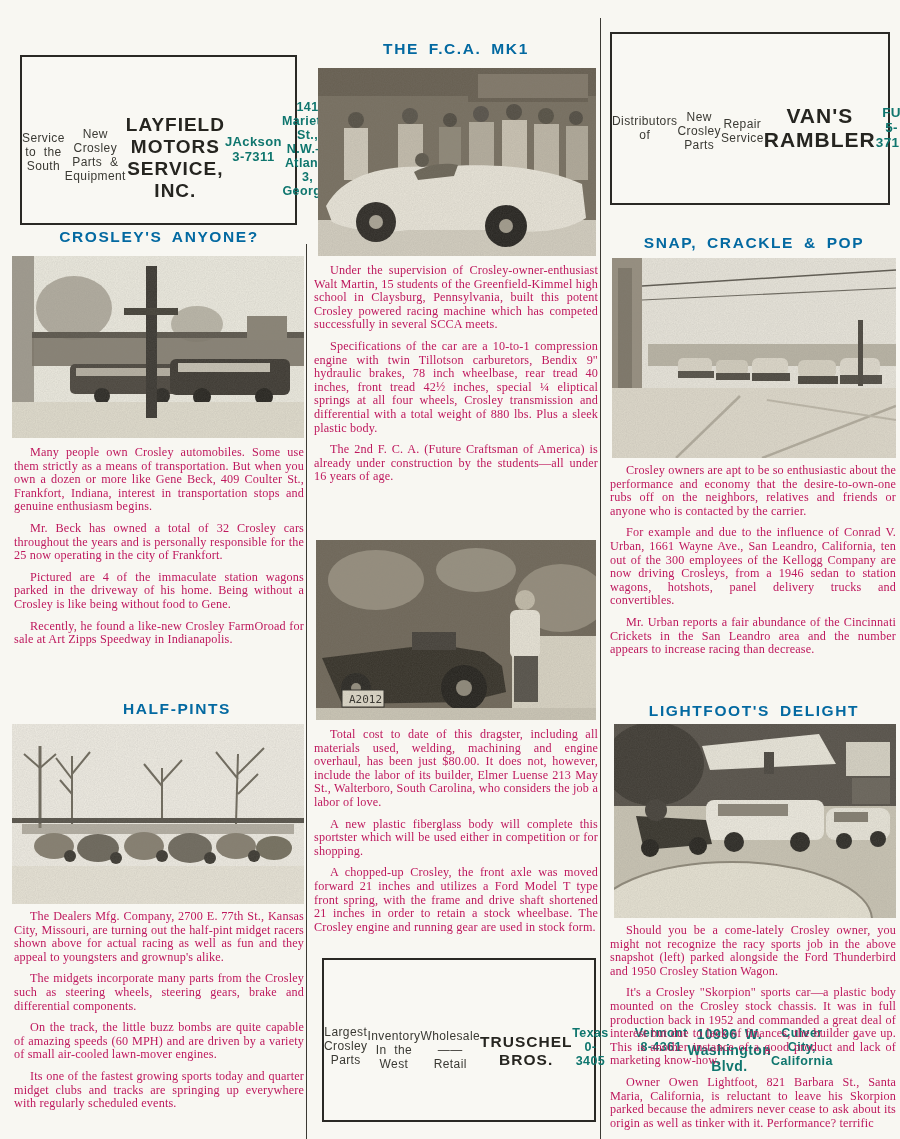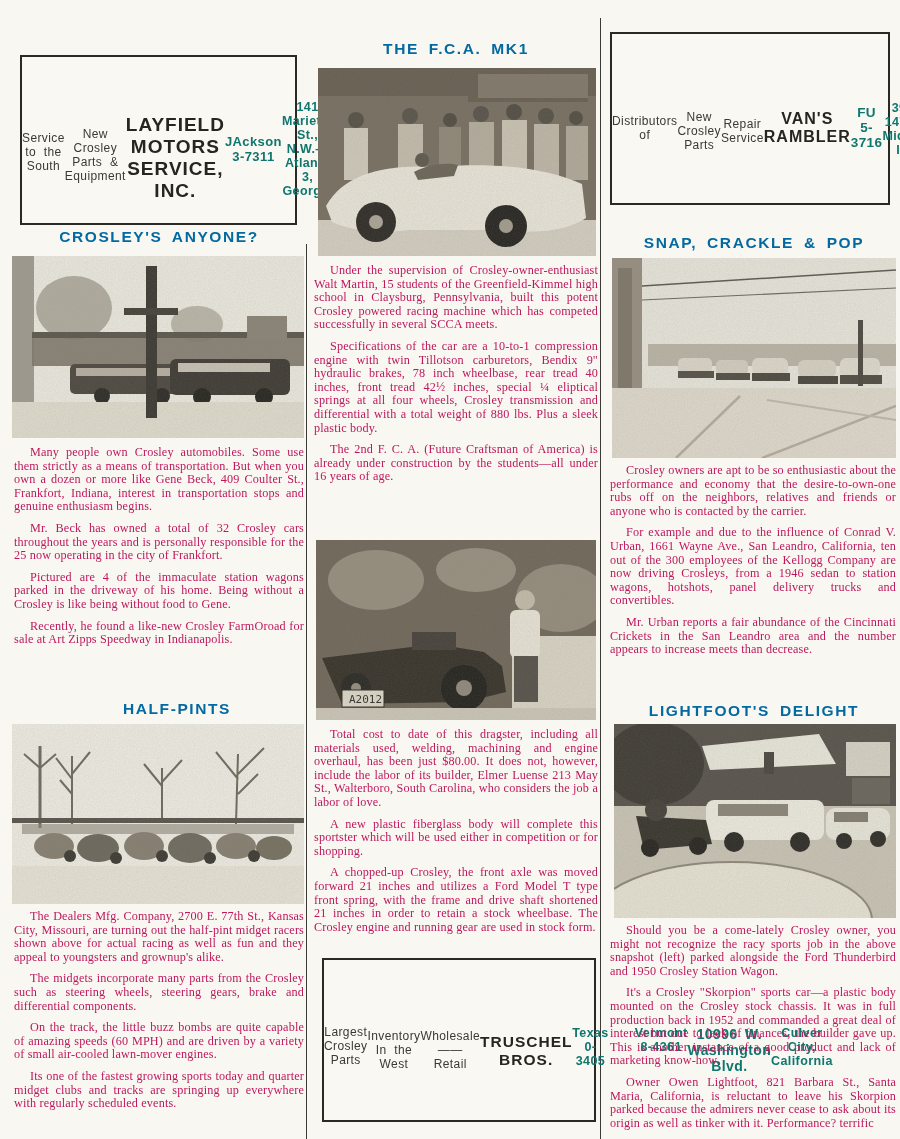--- a/index.html
+++ b/index.html
@@ -220,21 +220,21 @@
       <span class="ad-bold" style="font-size:12.5px">Vermont 8-4361</span>
     </div>
     <div class="ad-bold" style="margin-top:12px;font-size:14px">10996 W. Washington Blvd.</div>
     <div class="ad-bold" style="margin-top:6px;font-size:12.5px">Culver City, California</div>
   </div>
 
   <div class="abs adbox" style="left:610px;top:32px;width:280px;height:173px;padding-top:14px">
     <div class="ad-small" style="margin-top:4px">Distributors of</div>
     <div class="ad-small" style="margin-top:10px">New Crosley Parts</div>
     <div class="ad-small" style="margin-top:10px">Repair Service</div>
-    <div class="ad-name" style="margin-top:4px;font-size:16px">VAN'S RAMBLER</div>
+    <div class="ad-name" style="margin-top:4px;font-size:21px">VAN'S RAMBLER</div>
     <div class="ad-bold" style="margin-top:4px;font-size:13.5px">FU 5-3716</div>
     <div class="ad-bold" style="margin-top:6px;font-size:12.5px">3934 W. 147 St. — Midlothian, Illinois</div>
   </div>
 
   <div class="abs headline" style="left:612px;top:234px;width:284px">SNAP, CRACKLE &amp; POP</div>
 
   <svg class="abs photo" style="left:612px;top:258px" width="284" height="200" viewBox="0 0 284 200">
     <filter id="g3">
         <feTurbulence type="fractalNoise" baseFrequency="0.9" numOctaves="2"></feTurbulence>
       <feColorMatrix type="matrix" values="0 0 0 0 0.25 0 0 0 0 0.24 0 0 0 0 0.22 0 0 0 0.55 0"></feColorMatrix>
@@ -261,21 +261,21 @@
     <rect x="0" y="130" width="284" height="70" fill="#ded9cb"></rect>
     <line x1="64" y1="200" x2="128" y2="138" stroke="#b2ac9d" stroke-width="2.5"></line>
     <line x1="150" y1="200" x2="284" y2="148" stroke="#b2ac9d" stroke-width="2.5"></line>
     <line x1="155" y1="142" x2="284" y2="162" stroke="#beb8a9" stroke-width="2"></line>
     <rect width="284" height="200" filter="url(#g3)" opacity=".4"></rect>
   </svg>
 
   <div class="abs bodytext" style="left:610px;top:464px;width:286px">
     <p>Crosley owners are apt to be so enthusiastic about the performance and economy that the desire-to-own-one rubs off on the neighbors, relatives and friends or anyone who is contacted by the carrier.</p>
     <p>For example and due to the influence of Conrad V. Urban, 1661 Wayne Ave., San Leandro, California, ten out of the 300 employees of the Kellogg Company are now driving Crosleys, from a 1946 sedan to station wagons, hotshots, panel delivery trucks and convertibles.</p>
-    <p>Mr. Urban reports a fair abundance of the Cincinnati Crickets in the San Leandro area and the number appears to increase meets than decrease.</p>
+    <p>Mr. Urban reports a fair abundance of the Cincinnati Crickets in the San Leandro area and the number appears to increase racing than decrease.</p>
   </div>
 
   <div class="abs headline" style="left:612px;top:702px;width:284px">LIGHTFOOT'S DELIGHT</div>
 
   <svg class="abs photo" style="left:614px;top:724px" width="282" height="194" viewBox="0 0 282 194">
     <filter id="g6">
         <feTurbulence type="fractalNoise" baseFrequency="0.9" numOctaves="2"></feTurbulence>
       <feColorMatrix type="matrix" values="0 0 0 0 0.25 0 0 0 0 0.24 0 0 0 0 0.22 0 0 0 0.55 0"></feColorMatrix>
       </filter>
     <rect width="282" height="194" fill="#c9c4b4"></rect>

